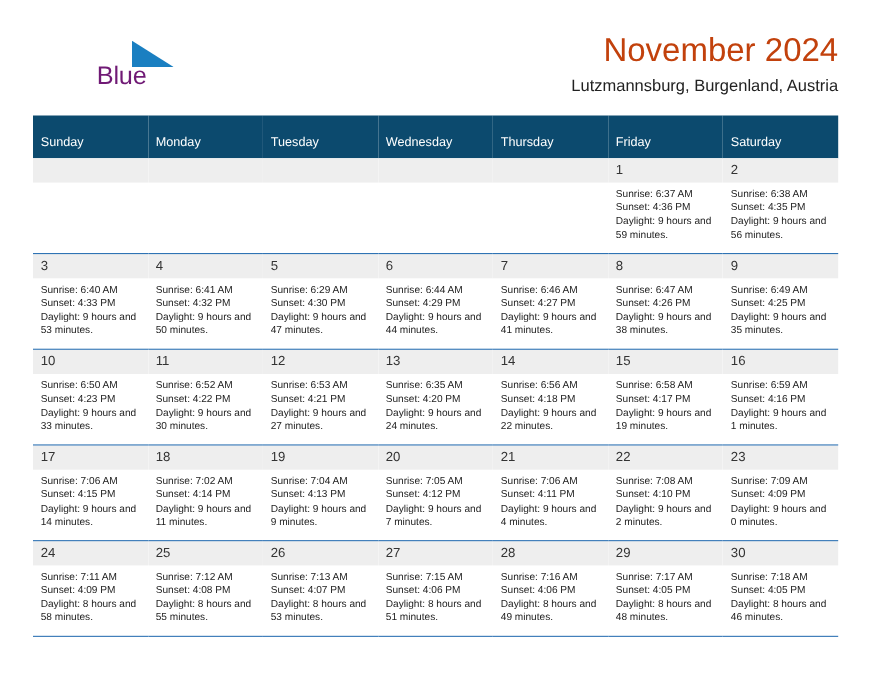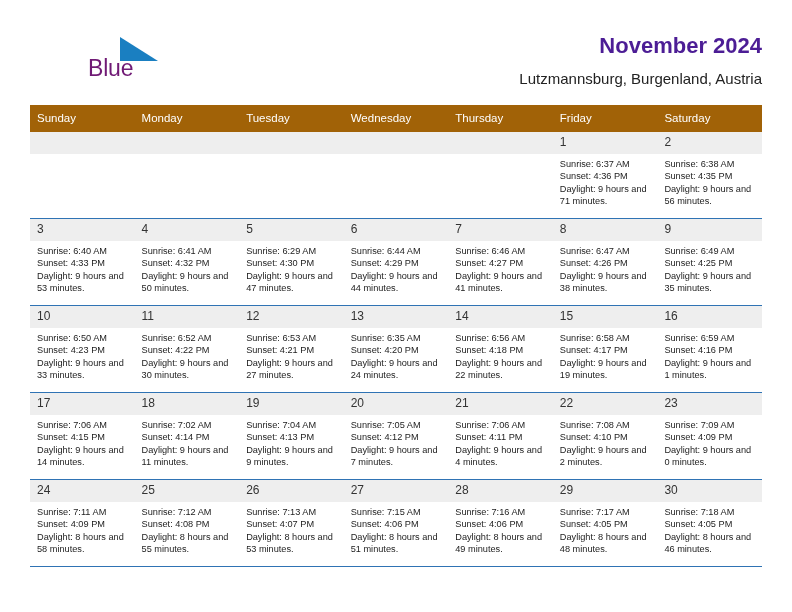--- a/index.html
+++ b/index.html
@@ -62,23 +62,23 @@
     clip-path: polygon(0 0, 100% 100%, 0 100%);
   }
 
   .title-block {
     position: absolute;
     right: 0;
     top: 0;
     text-align: right;
   }
   .cal-title {
-    font-size: 22px;
-    color: #4c1d95;
-    font-weight: bold;
+    font-size: 30px;
+    color: #c2410c;
+    font-weight: normal;
     line-height: 36px;
     white-space: nowrap;
   }
   .cal-sub {
     font-size: 15px;
     color: #222222;
     line-height: 22px;
     margin-top: 4px;
     white-space: nowrap;
     text-align: center;
@@ -87,26 +87,26 @@
   
   .cal {
     position: absolute;
     left: 30px;
     top: 105px;
     width: 732px;
     border-collapse: collapse;
     table-layout: fixed;
   }
   .cal th {
-    background: #a16207;
+    background: #0c4a6e;
     color: #ffffff;
     font-size: 11.5px;
     font-weight: normal;
     text-align: left;
-    padding: 4px 0 5px 7px;
+    padding: 16px 0 5px 7px;
     height: 18px;
     border: none;
   }
   .cal td {
     vertical-align: top;
     padding: 0;
     border: none;
     border-top: 1.2px solid #2f73b4;
     height: 86px;
     width: 104.57px;
@@ -187,21 +187,21 @@
             <span class="daynum"></span>
           </td>
           <td class="empty">
             <span class="daynum"></span>
           </td>
           <td class="">
             <span class="daynum">1</span>
             <div class="info">
               <div>Sunrise: 6:37 AM</div>
               <div>Sunset: 4:36 PM</div>
-              <div>Daylight: 9 hours and 71 minutes.</div>
+              <div>Daylight: 9 hours and 59 minutes.</div>
             </div>
           </td>
           <td class="">
             <span class="daynum">2</span>
             <div class="info">
               <div>Sunrise: 6:38 AM</div>
               <div>Sunset: 4:35 PM</div>
               <div>Daylight: 9 hours and 56 minutes.</div>
             </div>
           </td>

